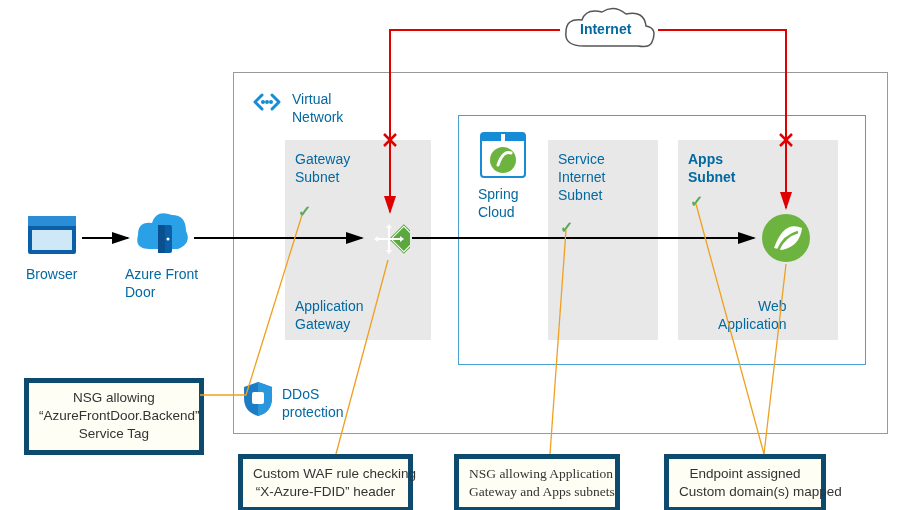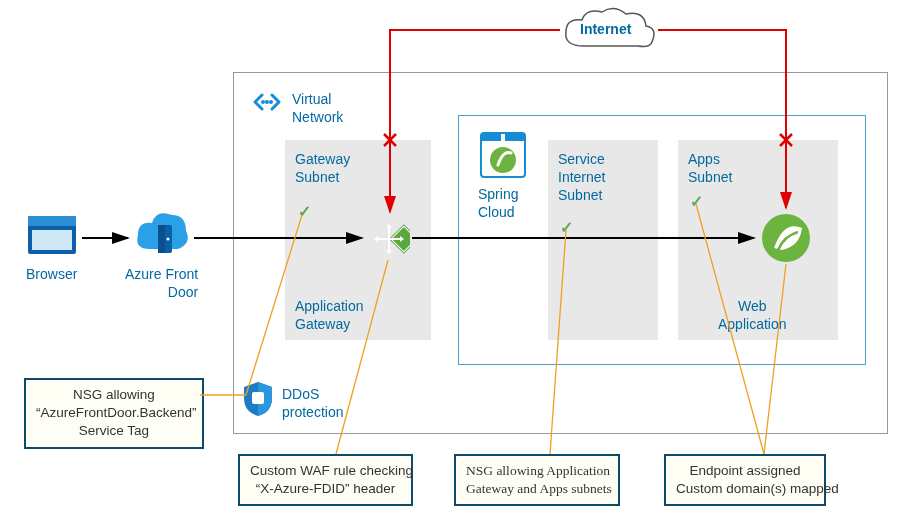--- a/index.html
+++ b/index.html
@@ -9,21 +9,21 @@
     font-size: 14px;
     color: #333;
     width: 898px;
     height: 510px;
     position: relative;
     background: #fff;
   }
   .abs { position: absolute; }
   .label { color: #0369a1; line-height: 1.3; }
   .callout {
-    border: 2px solid #0c4a6e;
+    border: 5px solid #0c4a6e;
     background: #fffef5;
     padding: 6px 10px;
     text-align: center;
     color: #333;
     font-size: 13.5px;
     line-height: 1.35;
   }
   .vnet-box {
     border: 1px solid #999;
     background: #fff;
@@ -90,24 +90,24 @@
 <div class="abs label" style="left:478px; top:185px; white-space:pre;">Spring
 Cloud</div>
 
 <div class="abs subnet-box" style="left:548px; top:140px; width:110px; height:200px;"></div>
 <div class="abs label" style="left:558px; top:150px; white-space:pre;">Service
 Internet
 Subnet</div>
 <div class="abs green-check" style="left:560px; top:218px;">✓</div>
 
 <div class="abs subnet-box" style="left:678px; top:140px; width:160px; height:200px;"></div>
-<div class="abs label" style="left:688px; top:150px; white-space:pre;">Apps
+<div class="abs label" style="left:688px; top:150px; white-space:pre;font-weight:bold;">Apps
 Subnet</div>
 <div class="abs green-check" style="left:690px; top:192px;">✓</div>
-<div class="abs label" style="left:718px; top:297px; white-space:pre; text-align:center;">Web
+<div class="abs label" style="left:718px; top:297px; white-space:pre; text-align:right;">Web
 Application</div>
 
 <div class="abs" style="left:760px; top:212px; width:52px; height:52px;">
   <svg width="52" height="52" viewBox="0 0 52 52">
     <circle cx="26" cy="26" r="24" fill="#6db33f"></circle>
     <path d="M14 36 Q24 8 42 16 Q40 34 22 38" fill="#fff"></path>
     <path d="M18 38 Q24 24 38 20" stroke="#6db33f" stroke-width="2.5" fill="none"></path>
   </svg>
 </div>
 
@@ -128,21 +128,21 @@
 <div class="abs label" style="left:26px; top:265px;">Browser</div>
 
 <div class="abs" style="left:132px; top:205px; width:60px; height:58px;">
   <svg width="60" height="58" viewBox="0 0 60 58">
     <path d="M18 44 Q2 44 6 30 Q6 16 20 18 Q24 4 40 10 Q54 10 54 26 Q60 38 46 44 Z" fill="#2aa0e6"></path>
     <rect x="26" y="20" width="14" height="28" rx="2" fill="#0a5fa8"></rect>
     <rect x="26" y="20" width="7" height="28" fill="#0a4f90"></rect>
     <circle cx="36" cy="34" r="1.5" fill="#fff"></circle>
   </svg>
 </div>
-<div class="abs label" style="left:125px; top:265px; white-space:pre; text-align:right;">Azure Front
+<div class="abs label" style="left:125px; top:265px; white-space:pre; text-align:left;">Azure Front
 Door</div>
 
 <div class="abs" style="left:242px; top:380px; width:32px; height:38px;">
   <svg width="32" height="38" viewBox="0 0 32 38">
     <path d="M16 2 L30 7 V18 Q30 32 16 36 Q2 32 2 18 V7 Z" fill="#1c7cc4"></path>
     <path d="M16 2 L30 7 V18 Q30 32 16 36 V2 Z" fill="#2a96de"></path>
     <rect x="10" y="12" width="12" height="12" rx="2" fill="#fff"></rect>
   </svg>
 </div>
 <div class="abs label" style="left:282px; top:385px; white-space:pre;">DDoS

